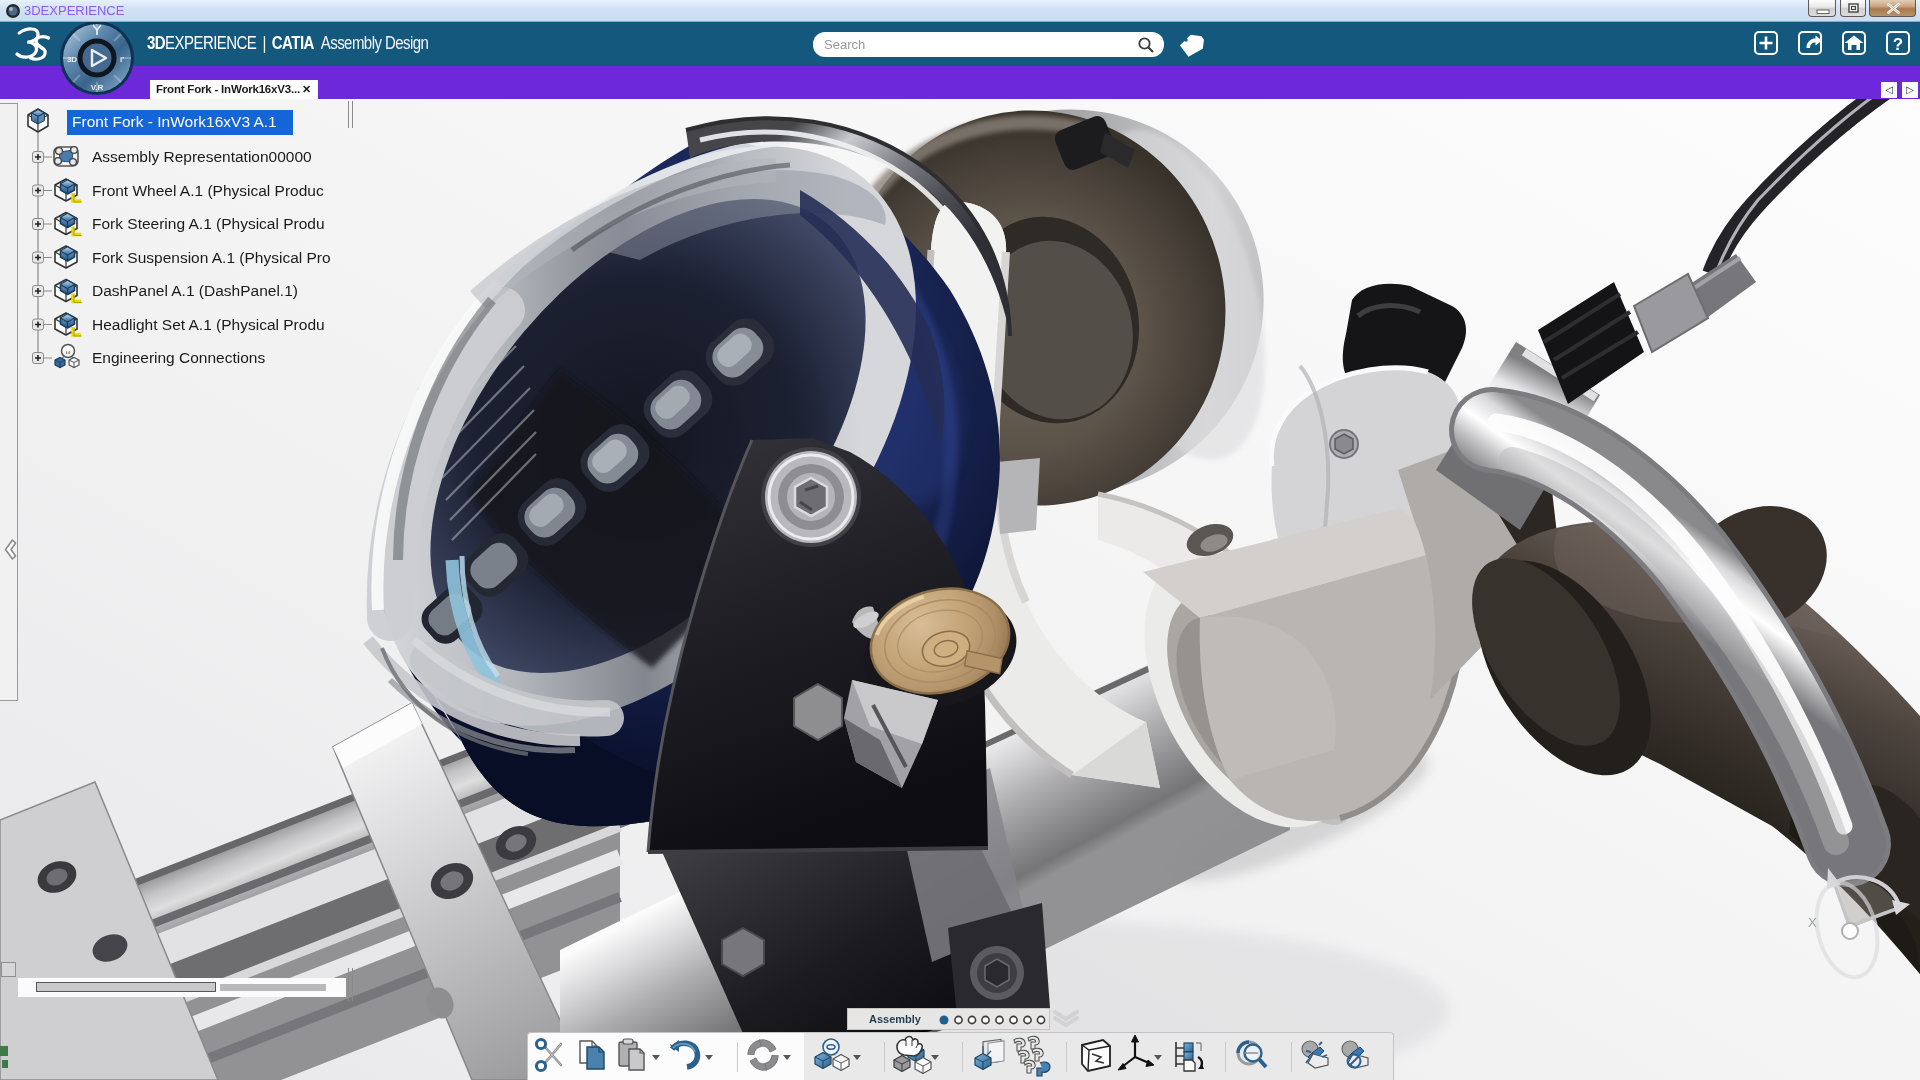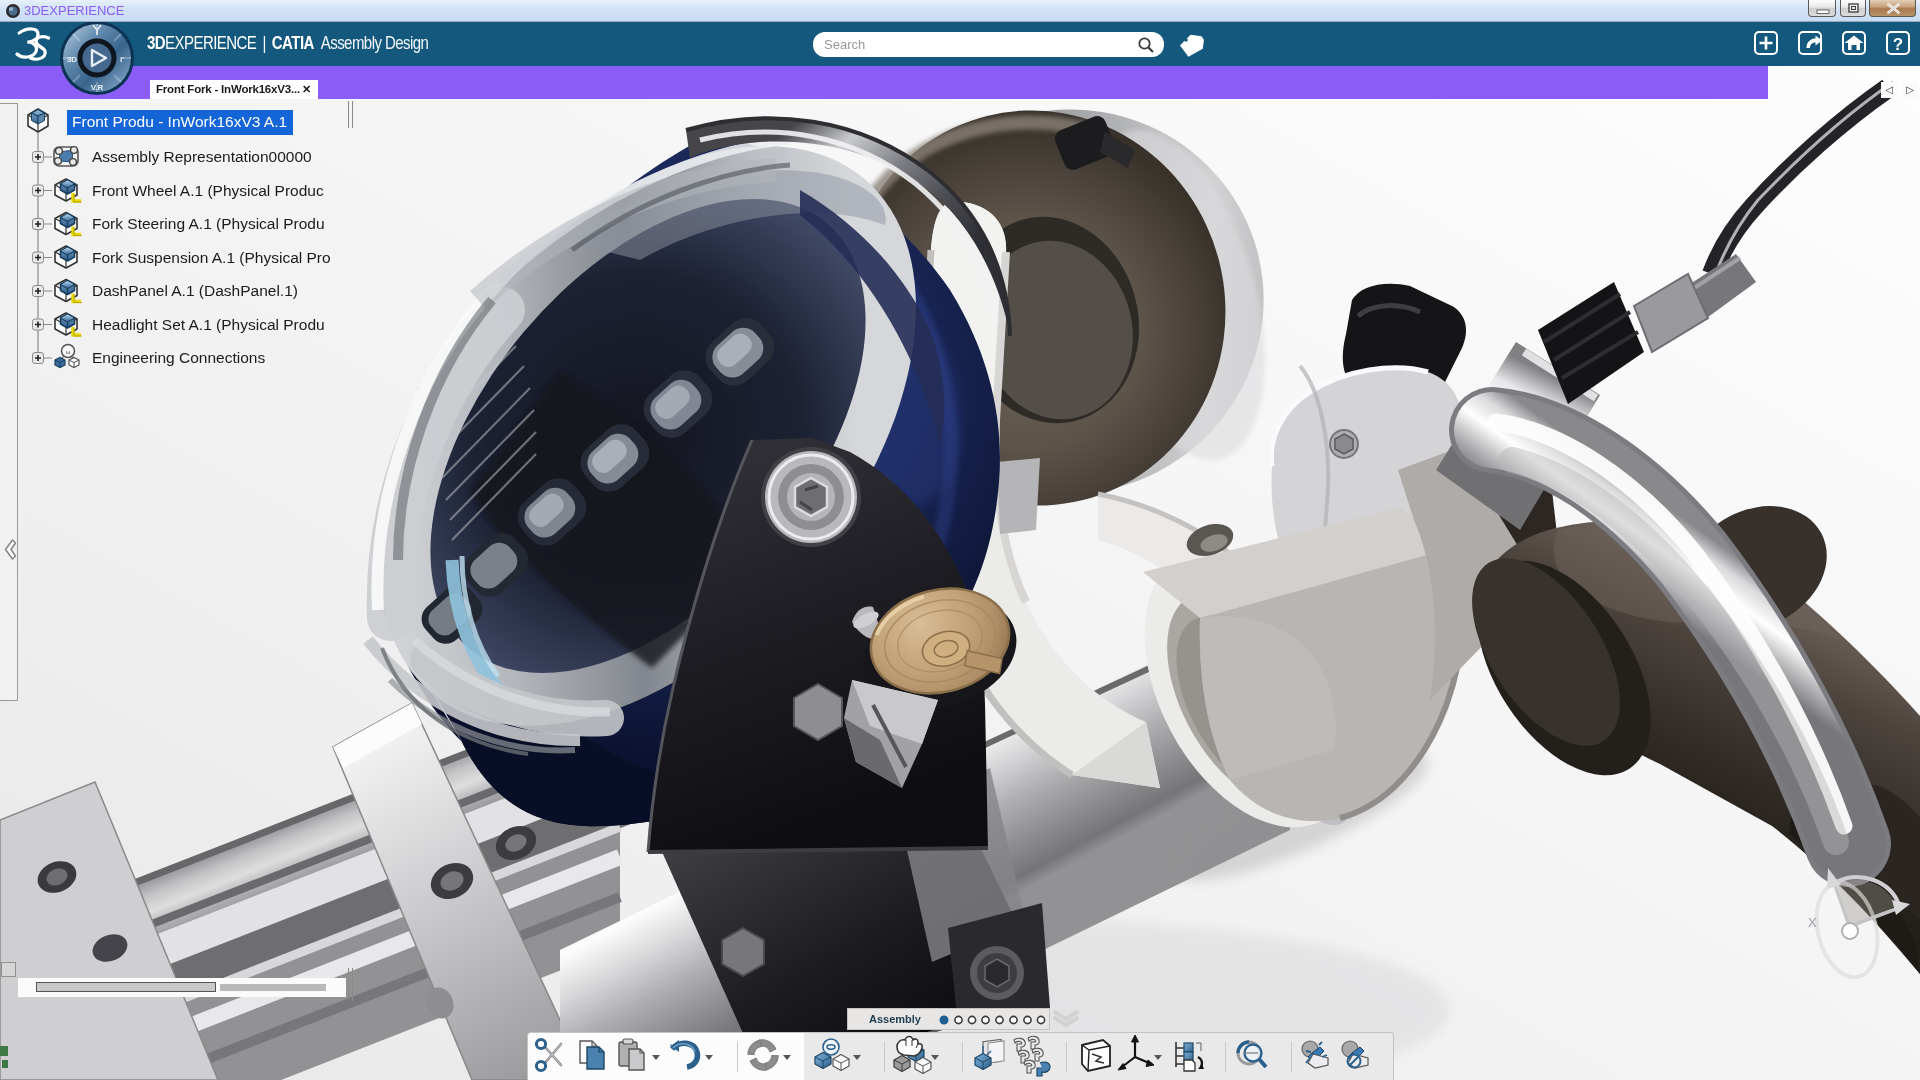--- a/index.html
+++ b/index.html
@@ -23,21 +23,21 @@
   
   #bluebar { left:0; top:22px; width:1920px; height:44px; background:#14587e; z-index:40; }
   #apptitle { left:147px; top:32px; font-size:19px; letter-spacing:-0.7px; transform:scaleX(.79); transform-origin:left; color:#fff; z-index:41; white-space:nowrap; }
   #apptitle .bold { font-weight:bold; }
   #apptitle .lt { font-weight:normal; opacity:.95; }
   #searchbox { left:813px; top:32px; width:351px; height:25px; background:#fff; border-radius:12px; z-index:41; }
   #searchbox span { position:absolute; left:11px; top:5px; font-size:13px; color:#9a9a9a; }
   .tbico { z-index:42; }
 
   
-  #tabbar { left:0; top:66px; width:1768px; height:33px; background:#8b5cf6; z-index:40; }
+  #tabbar { left:0; top:66px; width:1920px; height:33px; background:#6d28d9; z-index:40; }
   #tab1 { left:150px; top:14px; width:168px; height:19px; background:#fff; position:absolute; }
   #tab1 span { position:absolute; left:6px; top:3px; font-size:11.5px; font-weight:bold; color:#1a1a1a; white-space:nowrap; letter-spacing:-0.2px; }
   #tabx { position:absolute; left:152px; top:2px; font-size:12px; font-weight:bold; color:#111; }
   .navarr { position:absolute; top:16px; width:16px; height:16px; background:#fafafa; text-align:center;
     font-size:10px; color:#333; line-height:16px; }
 
   
   #tree { z-index:20; }
   .trow { position:absolute; font-size:15.5px; color:#1b1b1b; white-space:nowrap; }
   #rootlbl { left:67px; top:110px; width:226px; height:25px; background:#1465d8; color:#fff;
@@ -573,21 +573,21 @@
       </g>
     </svg>
     <div class="trow" style="left:92px;top:148px">Assembly Representation00000</div>
     <div class="trow" style="left:92px;top:181.5px">Front Wheel A.1 (Physical Produc</div>
     <div class="trow" style="left:92px;top:215px">Fork Steering A.1 (Physical Produ</div>
     <div class="trow" style="left:92px;top:248.5px">Fork Suspension A.1 (Physical Pro</div>
     <div class="trow" style="left:92px;top:282px">DashPanel A.1 (DashPanel.1)</div>
     <div class="trow" style="left:92px;top:315.5px">Headlight Set A.1 (Physical Produ</div>
     <div class="trow" style="left:92px;top:349px">Engineering Connections</div>
   </div>
-  <div id="rootlbl" class="abs">Front Produ - InWork16xV3 A.1</div>
+  <div id="rootlbl" class="abs">Front Fork - InWork16xV3 A.1</div>
 
   <div id="btoolbar" class="abs">
       <div id="btwhite"></div>
     <svg style="position:absolute;left:0;top:0" width="865" height="47" viewBox="0 0 865 47">
       <defs>
         <linearGradient id="blgrad" x1="0" y1="0" x2="1" y2="1">
           <stop offset="0" stop-color="#7fb2d9"></stop>
             <stop offset="1" stop-color="#2c618e"></stop>
         </linearGradient>
         <g id="bcube">

